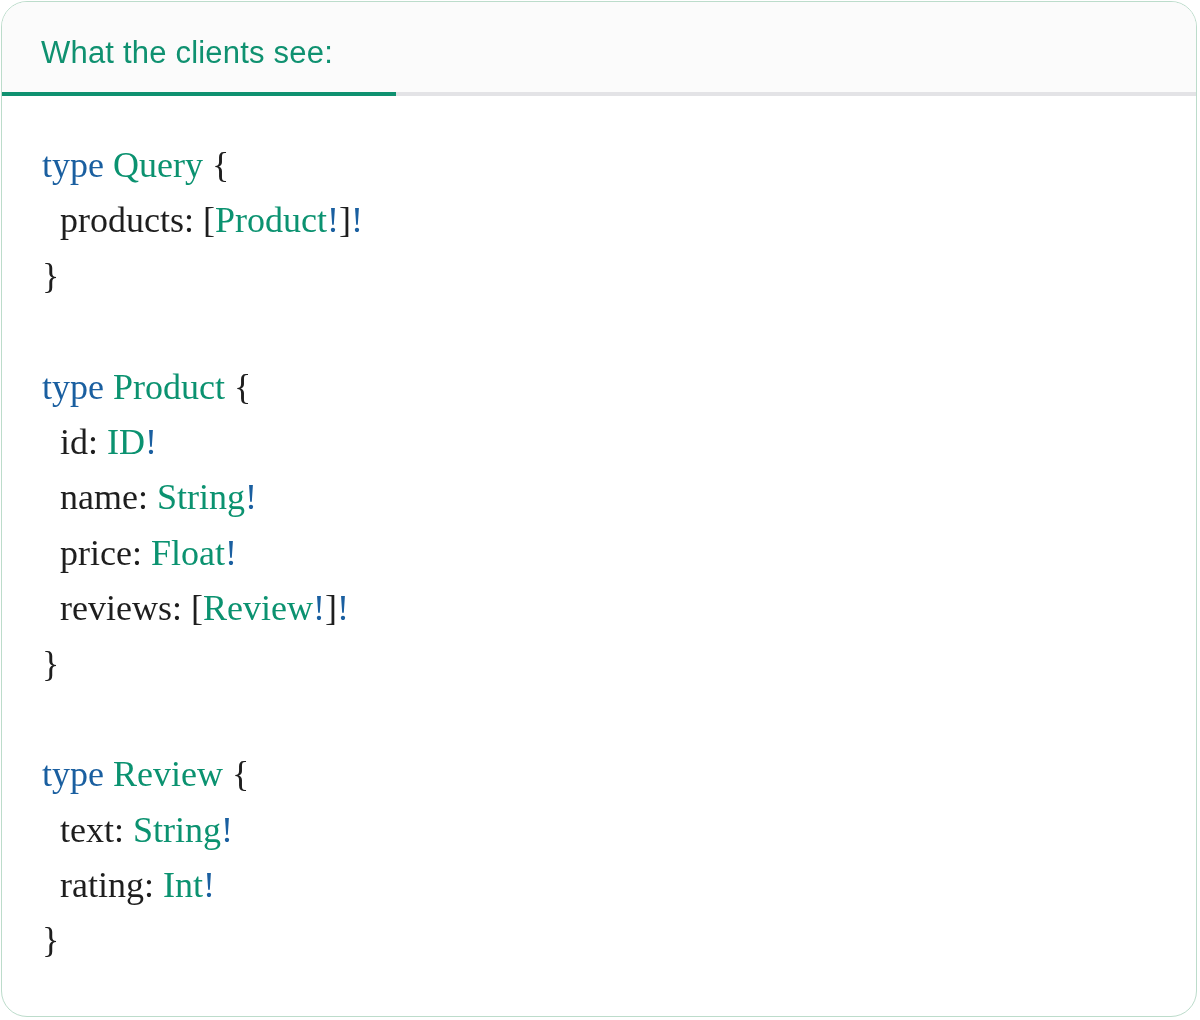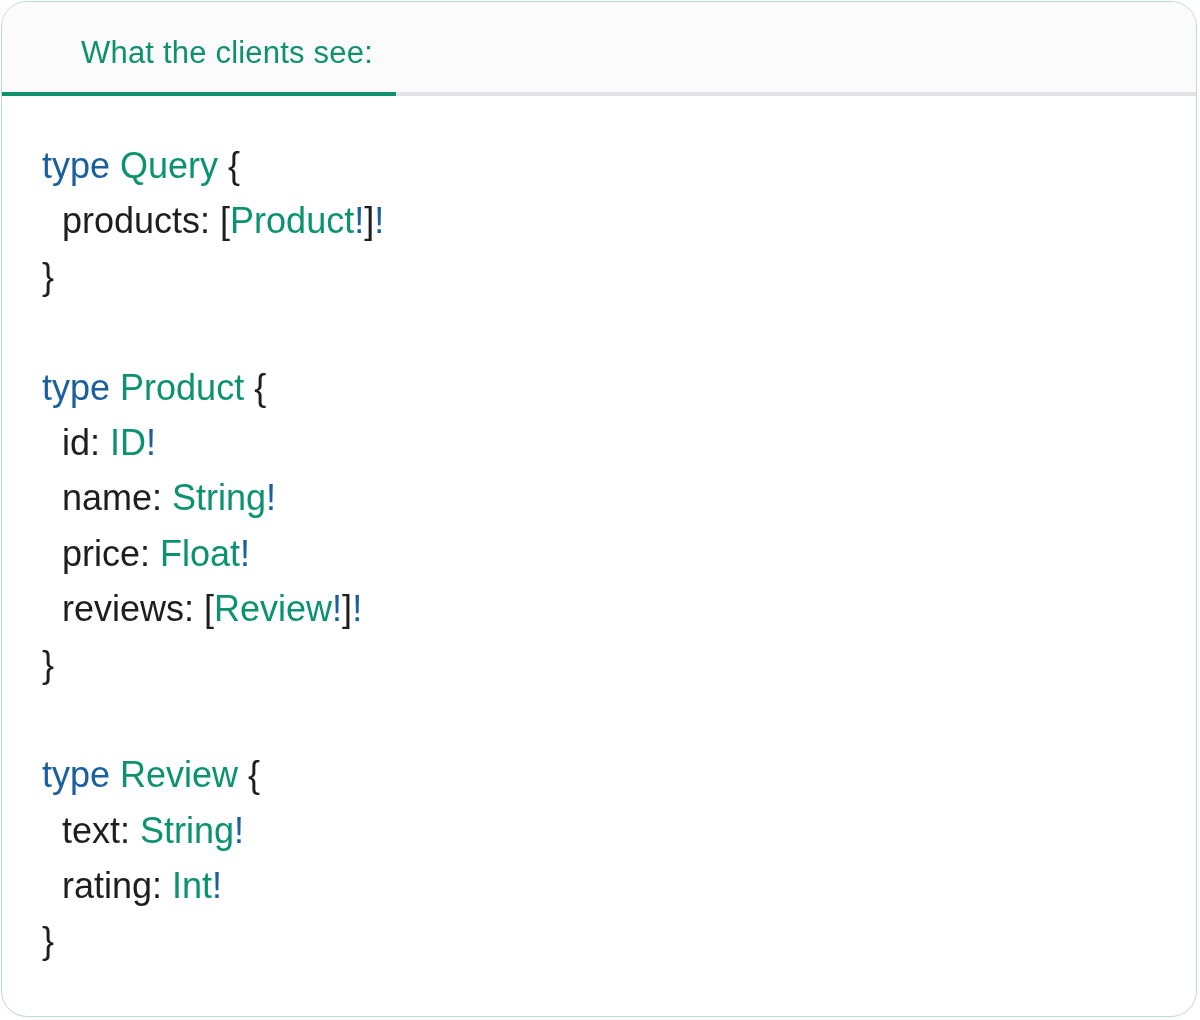--- a/index.html
+++ b/index.html
@@ -27,21 +27,20 @@
     height: 90px;
     background: var(--header-bg, #fbfbfb);
     display: flex;
     align-items: center;
     box-sizing: border-box;
     padding: 10px 0 0 39px;
   }
   .tab {
     display: inline-block;
     cursor: pointer;
-    margin-left: 40px;
   }
   .tab-label {
     color: var(--accent, #0f9170);
     font-size: 31px;
     font-weight: 500;
     letter-spacing: 0.2px;
     line-height: 1;
   }
   .divider {
     position: relative;
@@ -54,21 +53,21 @@
     top: 0;
     height: 4px;
     width: 394px;
     background: var(--accent, #0f9170);
   }
   .card-body {
     padding: 42px 40px 40px 40px;
   }
   .code {
     margin: 0;
-    font-family: Liberation Sans, sans-serif;
+    font-family: Liberation Serif, serif;
     font-size: 36px;
     line-height: 55.4px;
     white-space: pre;
     color: var(--plain, #1e1e1e);
   }
   .code-line { height: 55.4px; }
   .tok-kw   { color: var(--keyword, #1a5fa0); }
   .tok-typ  { color: var(--typename, #0b9270); }
   .tok-pln  { color: var(--plain, #1e1e1e); }
   .tok-bang { color: var(--bang, #1a5fa0); }

